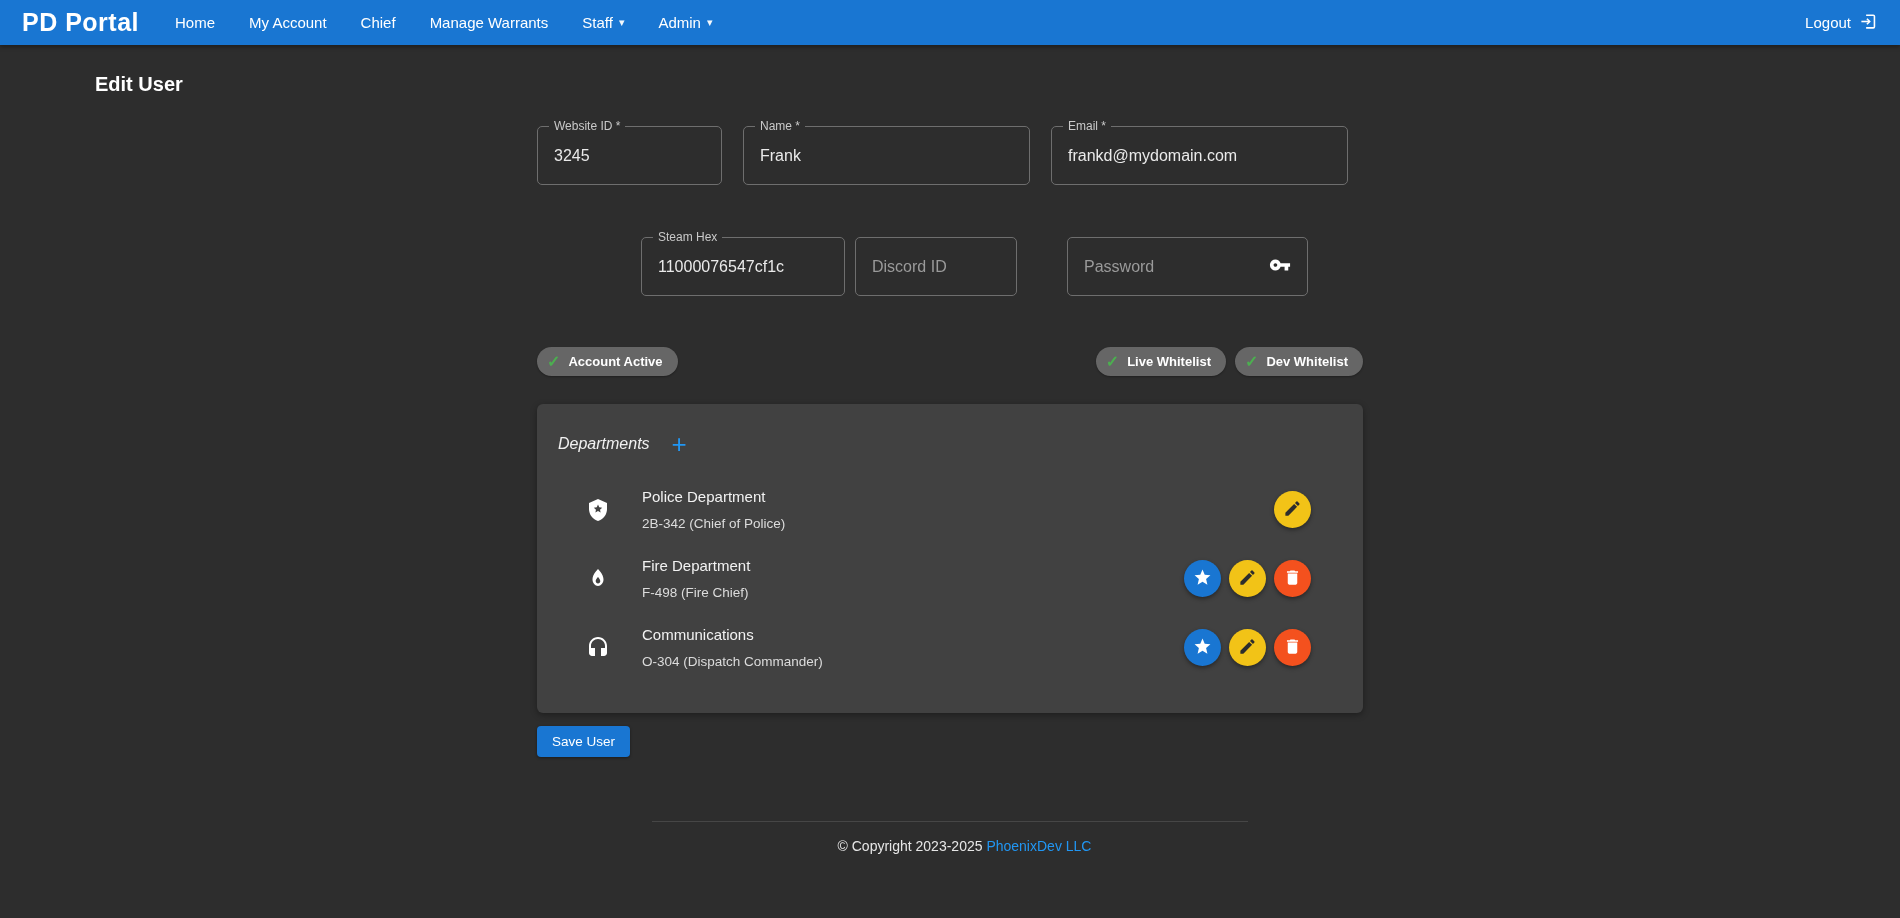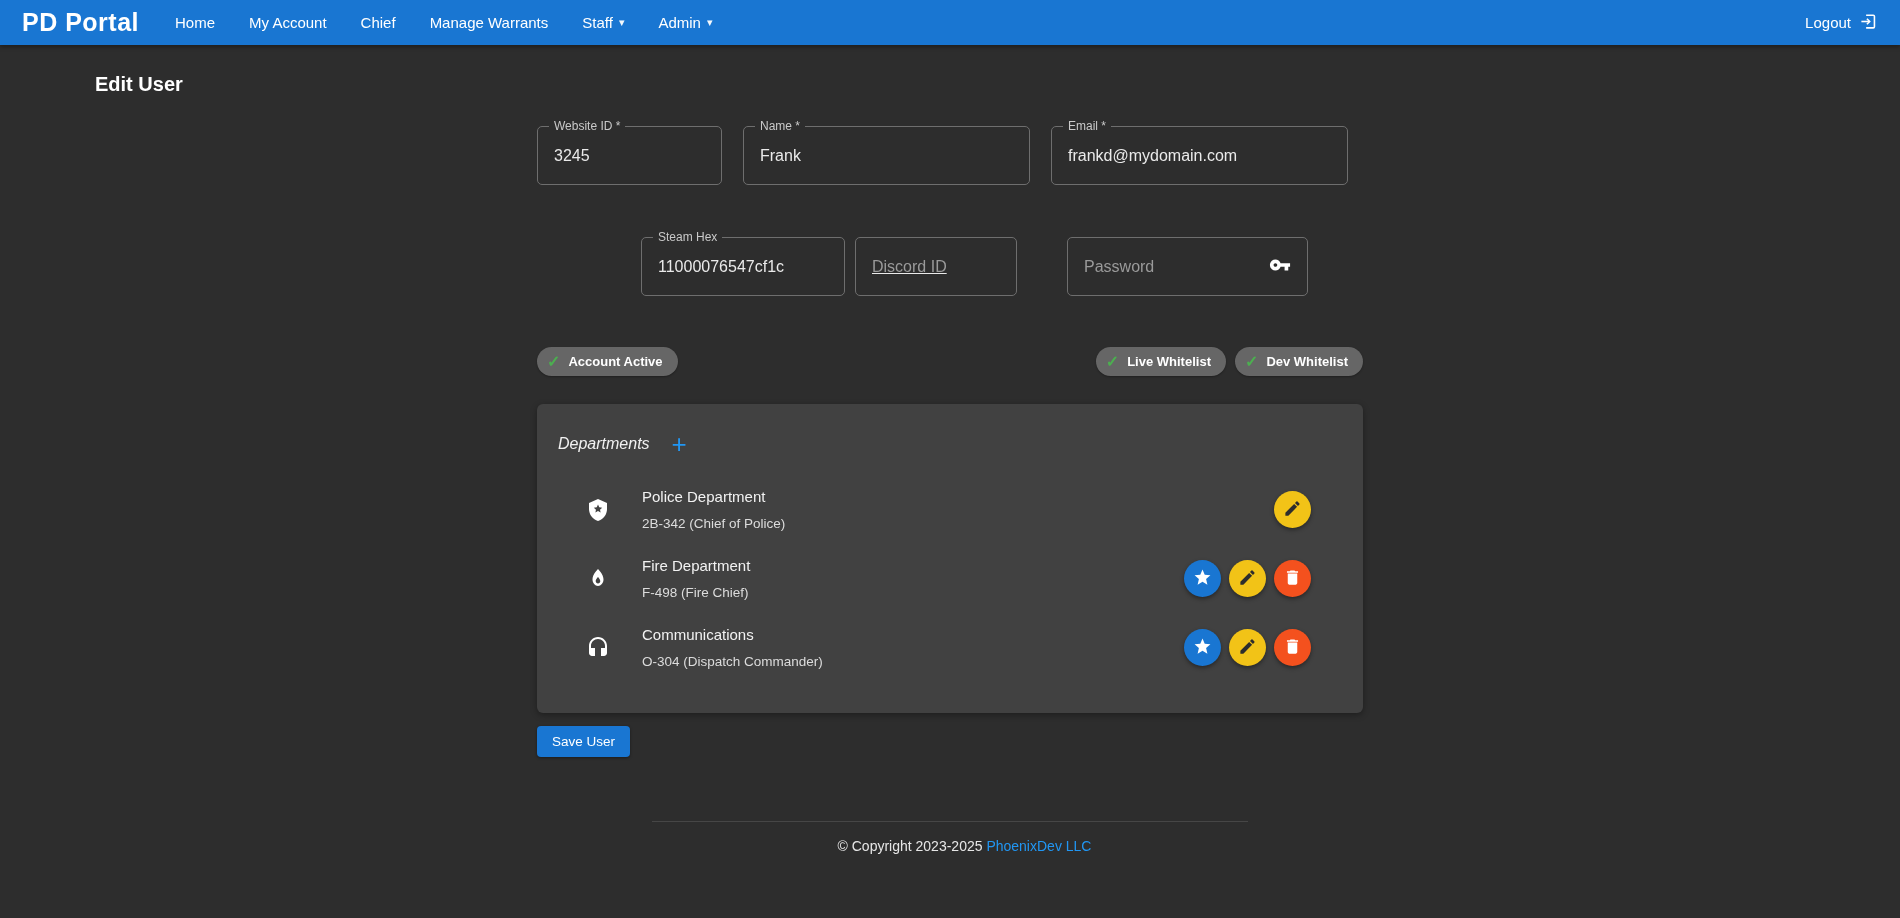--- a/index.html
+++ b/index.html
@@ -73,21 +73,21 @@
     background: transparent; border: none; outline: none;
     color: #eaeaea; font-size: 16px;
     font-family: "Liberation Sans", sans-serif;
     width: 100%;
   }
   .field input::placeholder { color: #9a9a9a; opacity: 1; }
   .f-website { width: 185px; }
   .f-name { width: 287px; }
   .f-email { width: 297px; }
   .f-steam { width: 204px; }
-  .f-discord { width: 162px; text-decoration: underline; }
+  .f-discord { width: 162px; }
   .f-password { width: 241px; margin-left: 40px; }
   .key-icon svg { width: 22px; height: 22px; flex: 0 0 auto; }
 
   
   .chips-row {
     display: flex; justify-content: space-between; align-items: center;
     margin-top: 51px;
   }
   .chips-right { display: flex; gap: 9px; }
   .chip {

